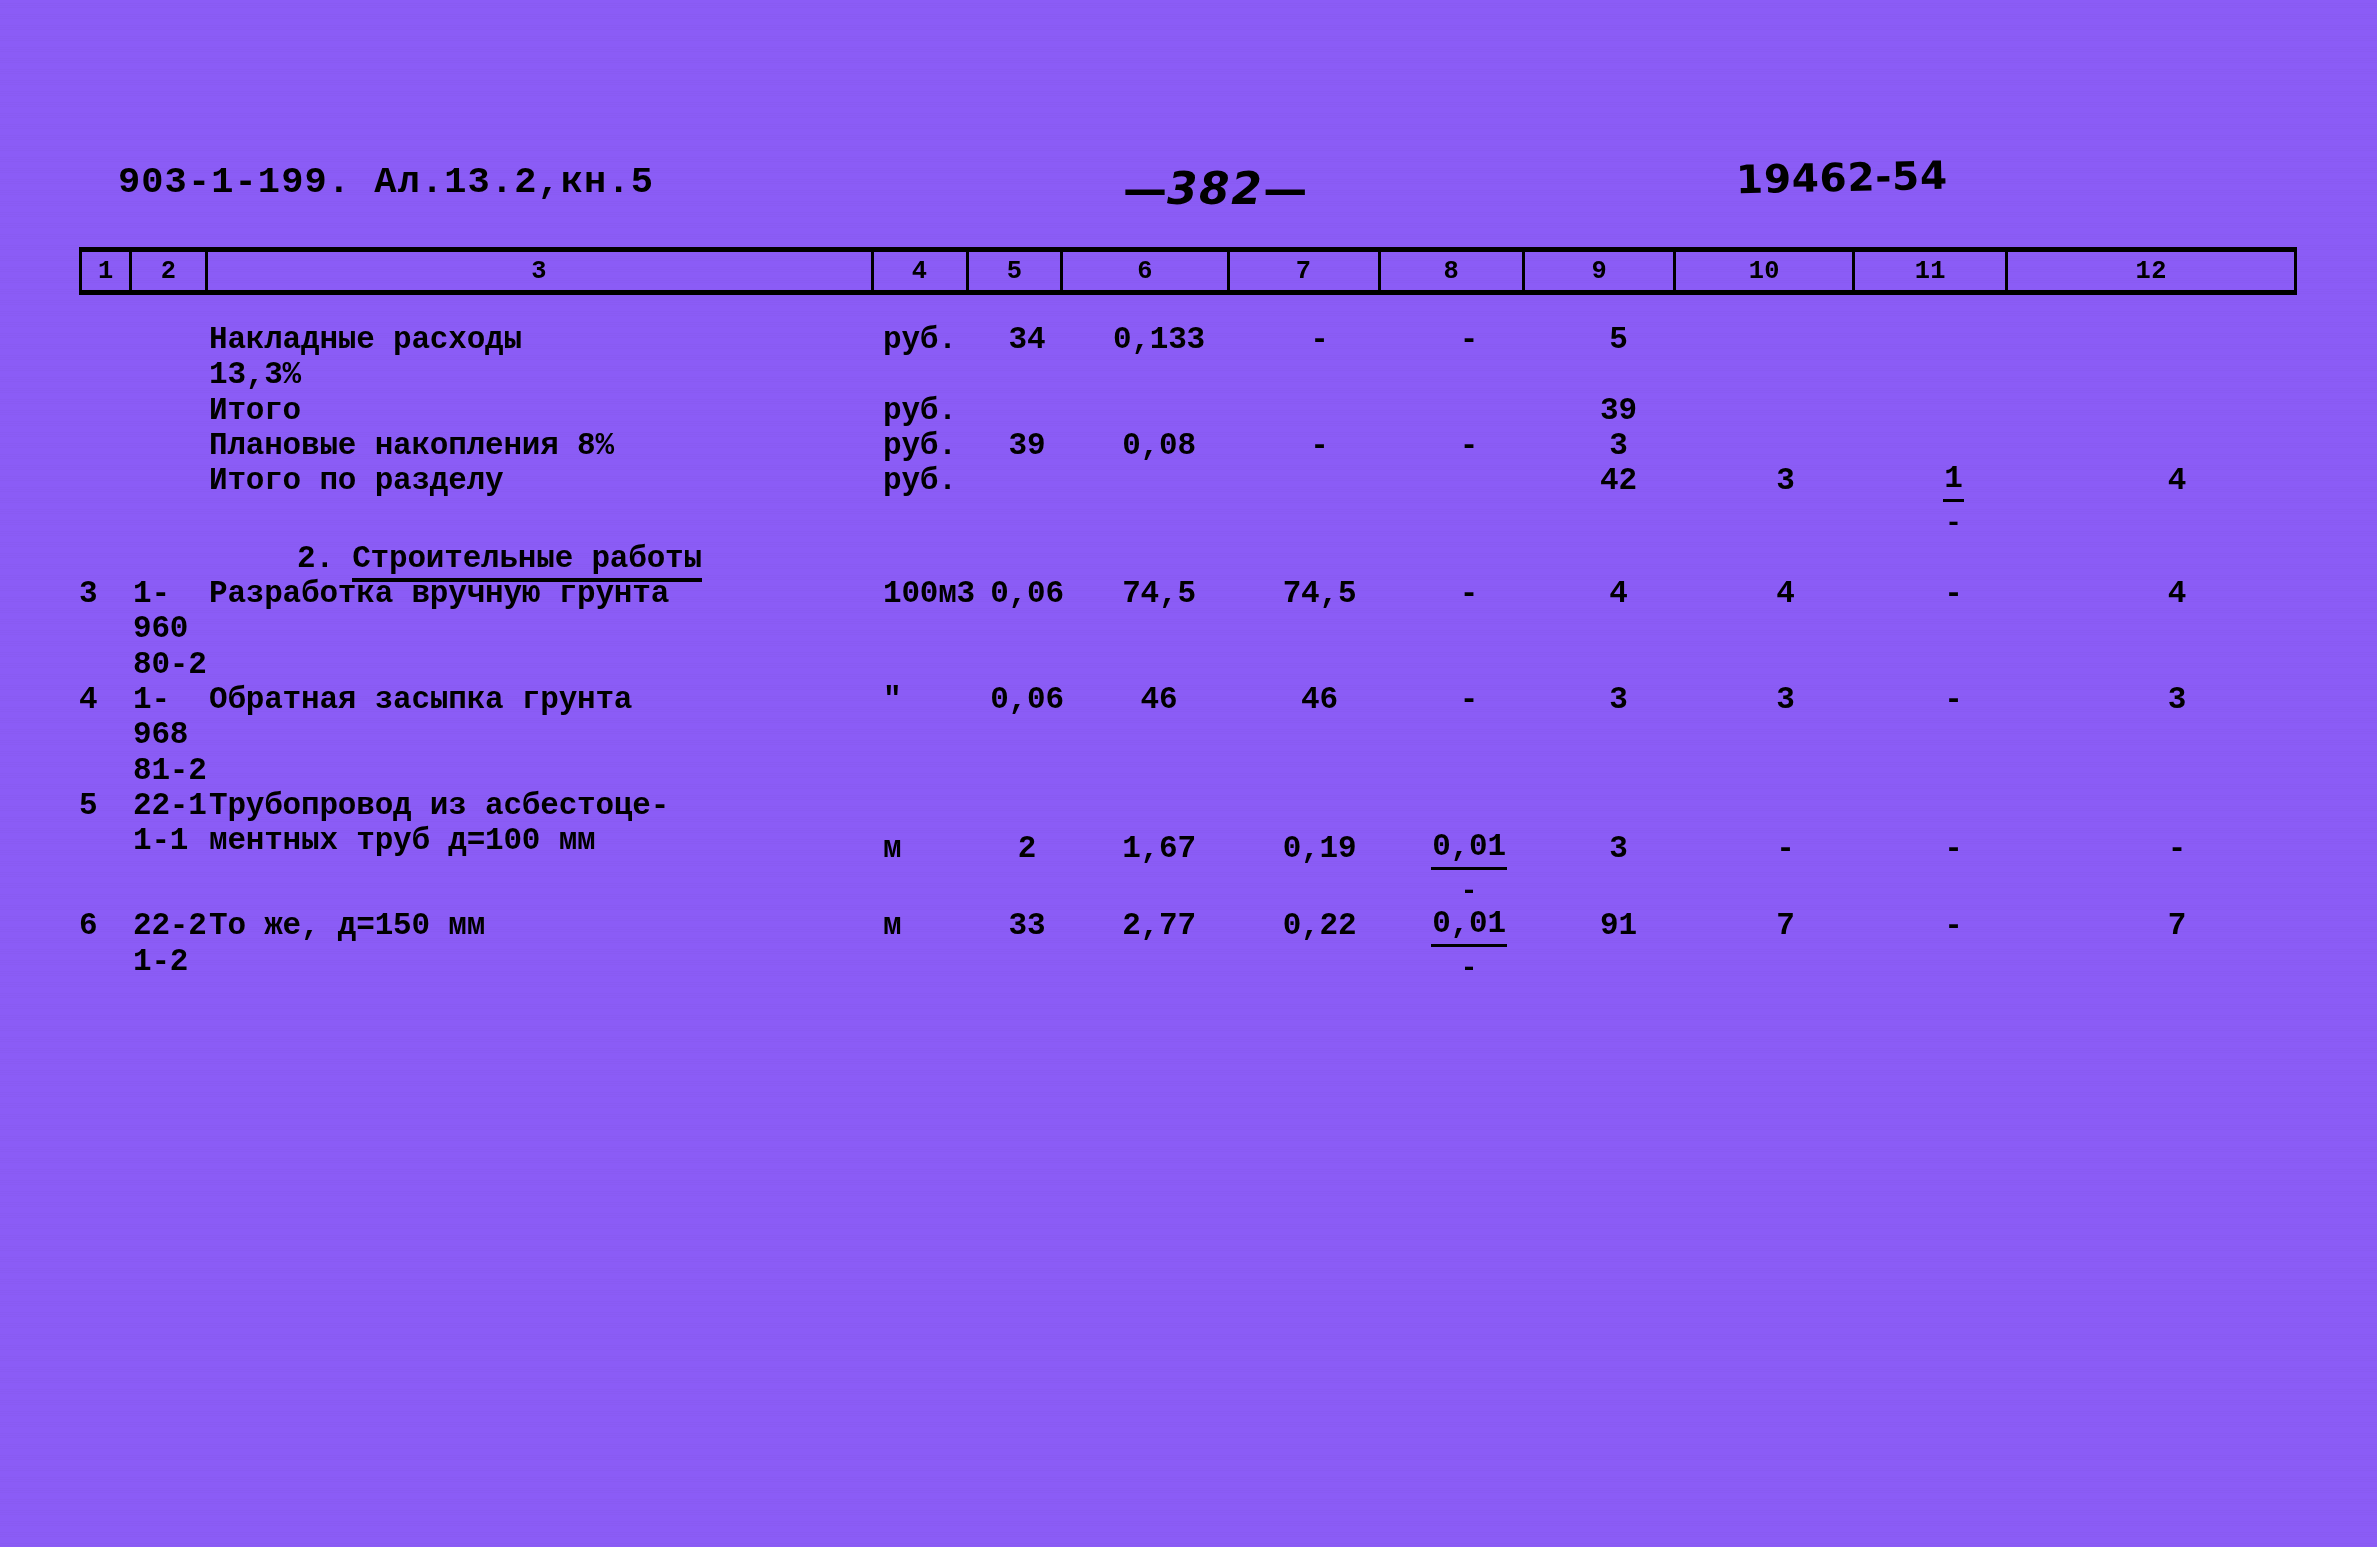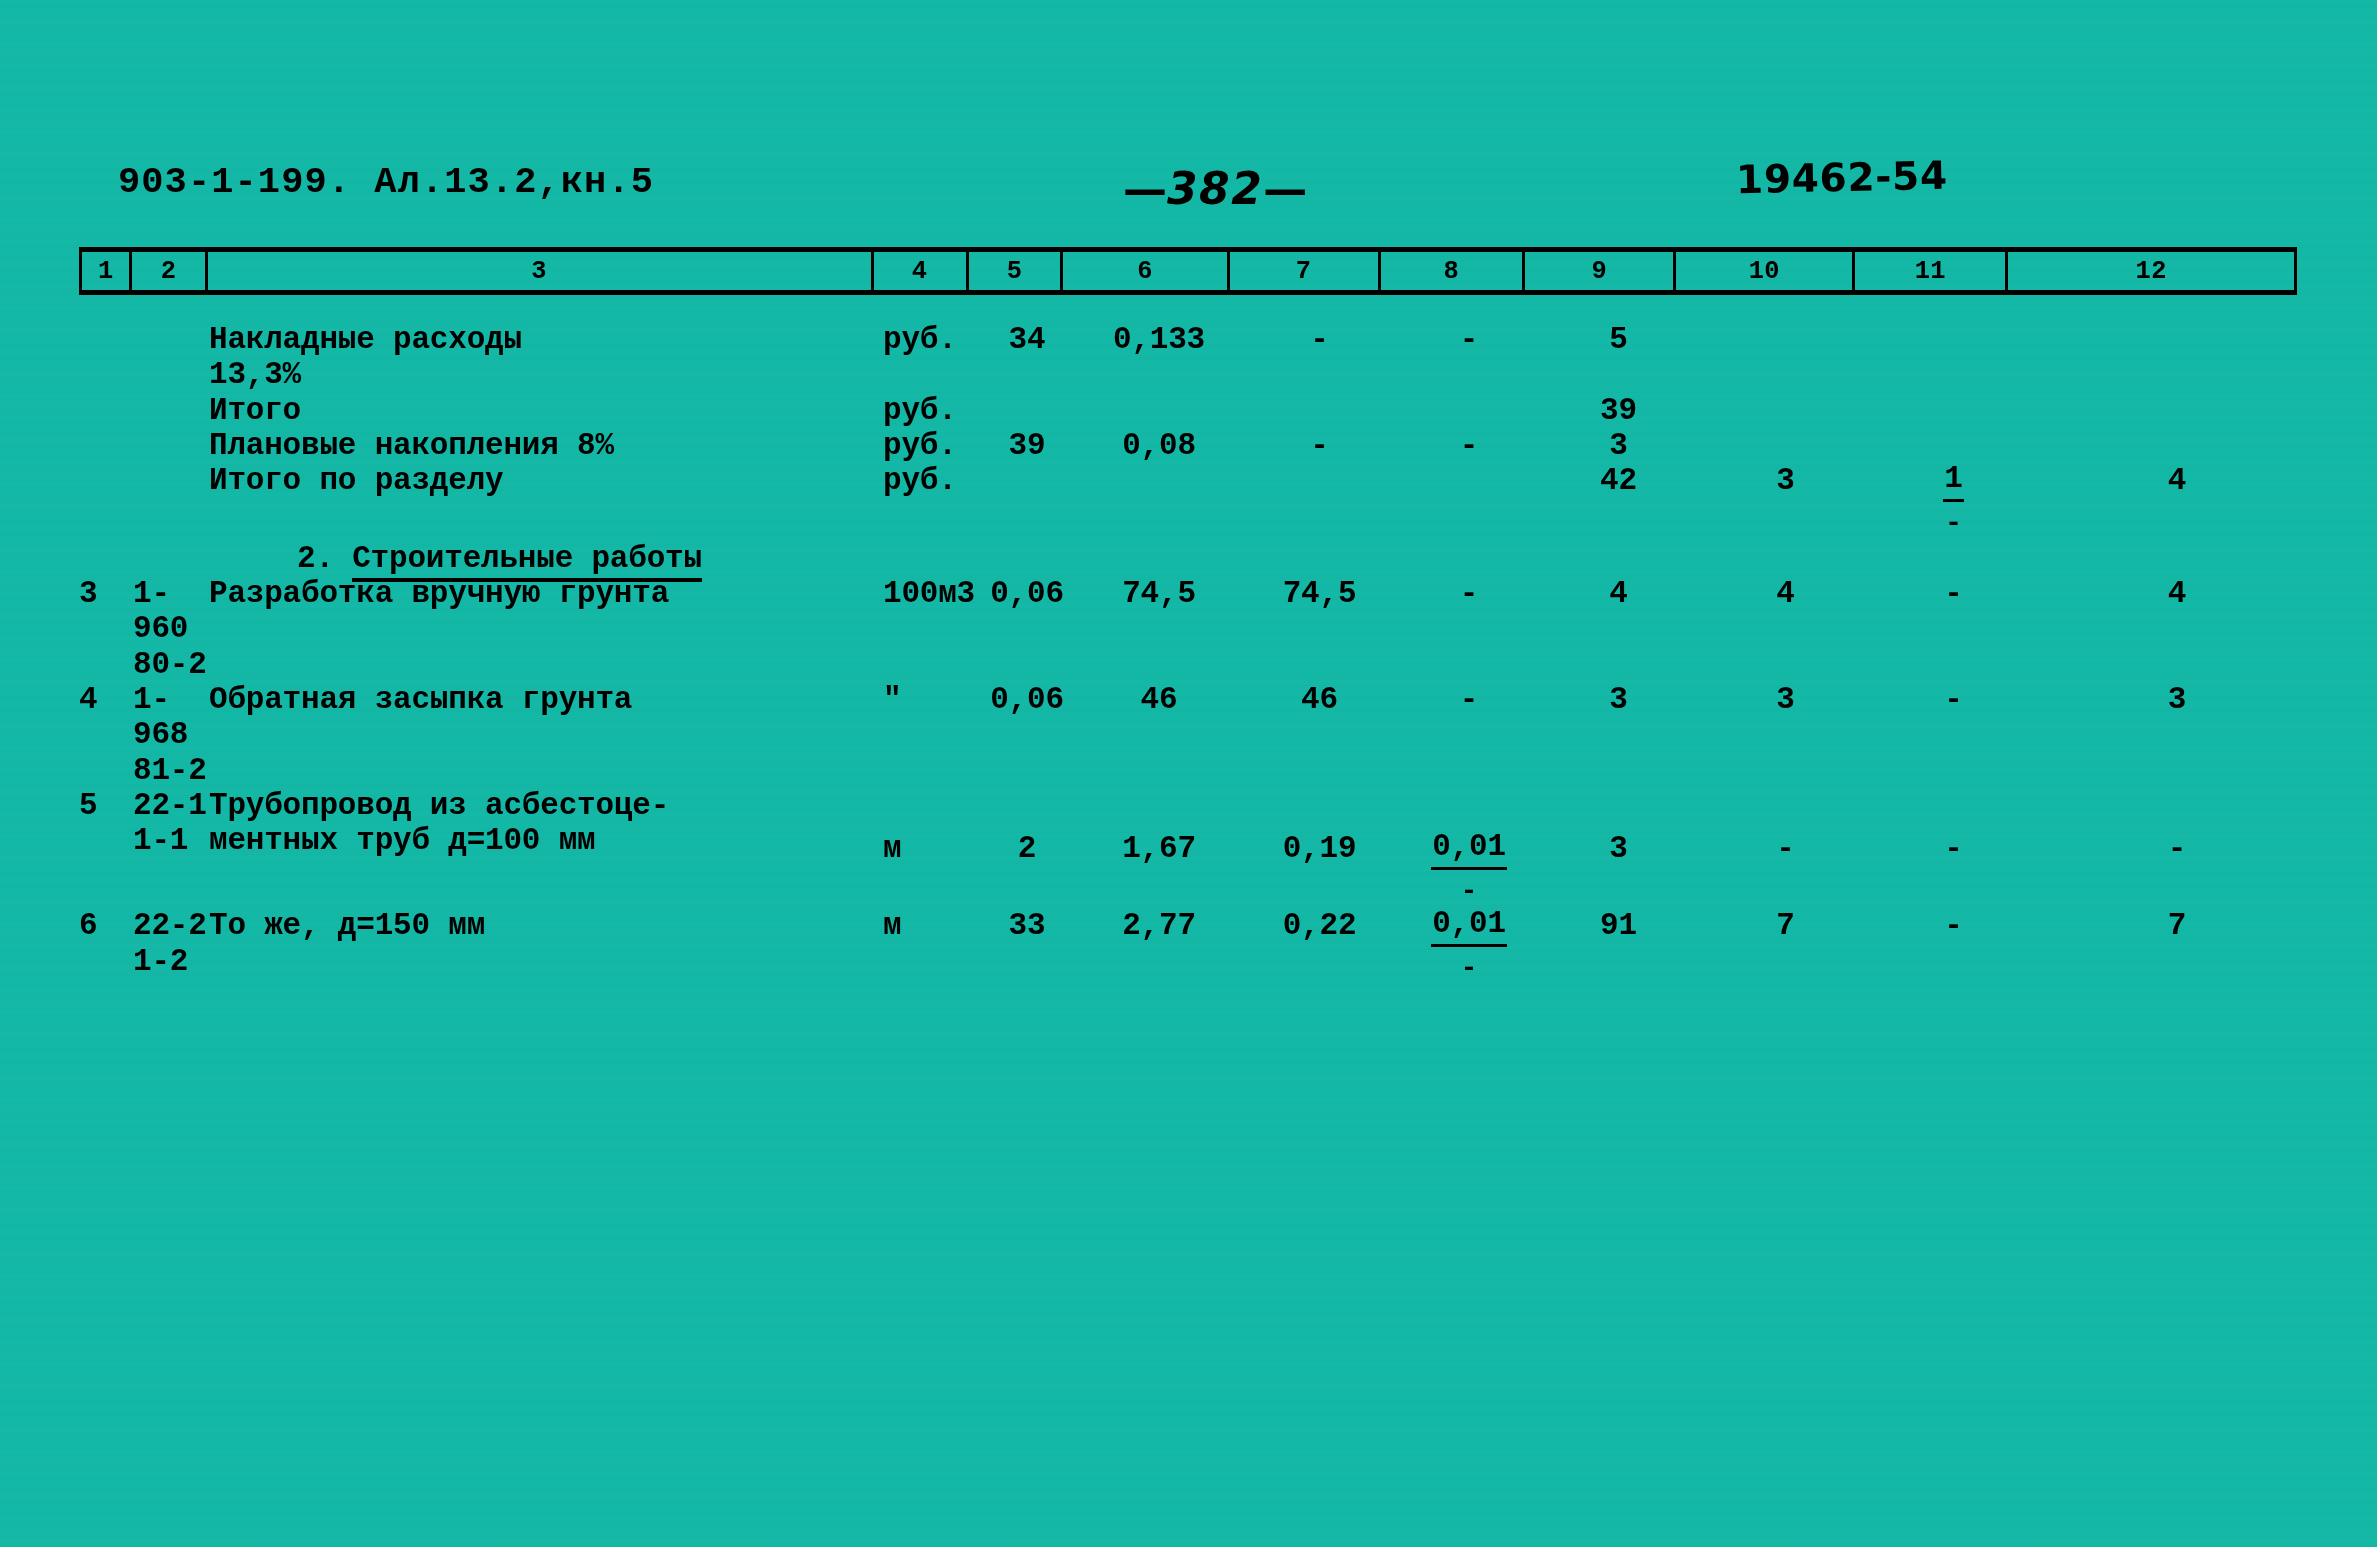--- a/index.html
+++ b/index.html
@@ -13,21 +13,21 @@
     position: relative;
     font-family: "Liberation Serif", serif;
     color: #000000;
     overflow: hidden;
   }
 
   
   #page {
     position: absolute;
     inset: 0;
-    background: #14b8a6;
+    background: #8b5cf6;
   }
 
   
   #doc-header {
     position: absolute;
     left: 0;
     top: 161px;
     width: 2377px;
     height: 52px;
   }

